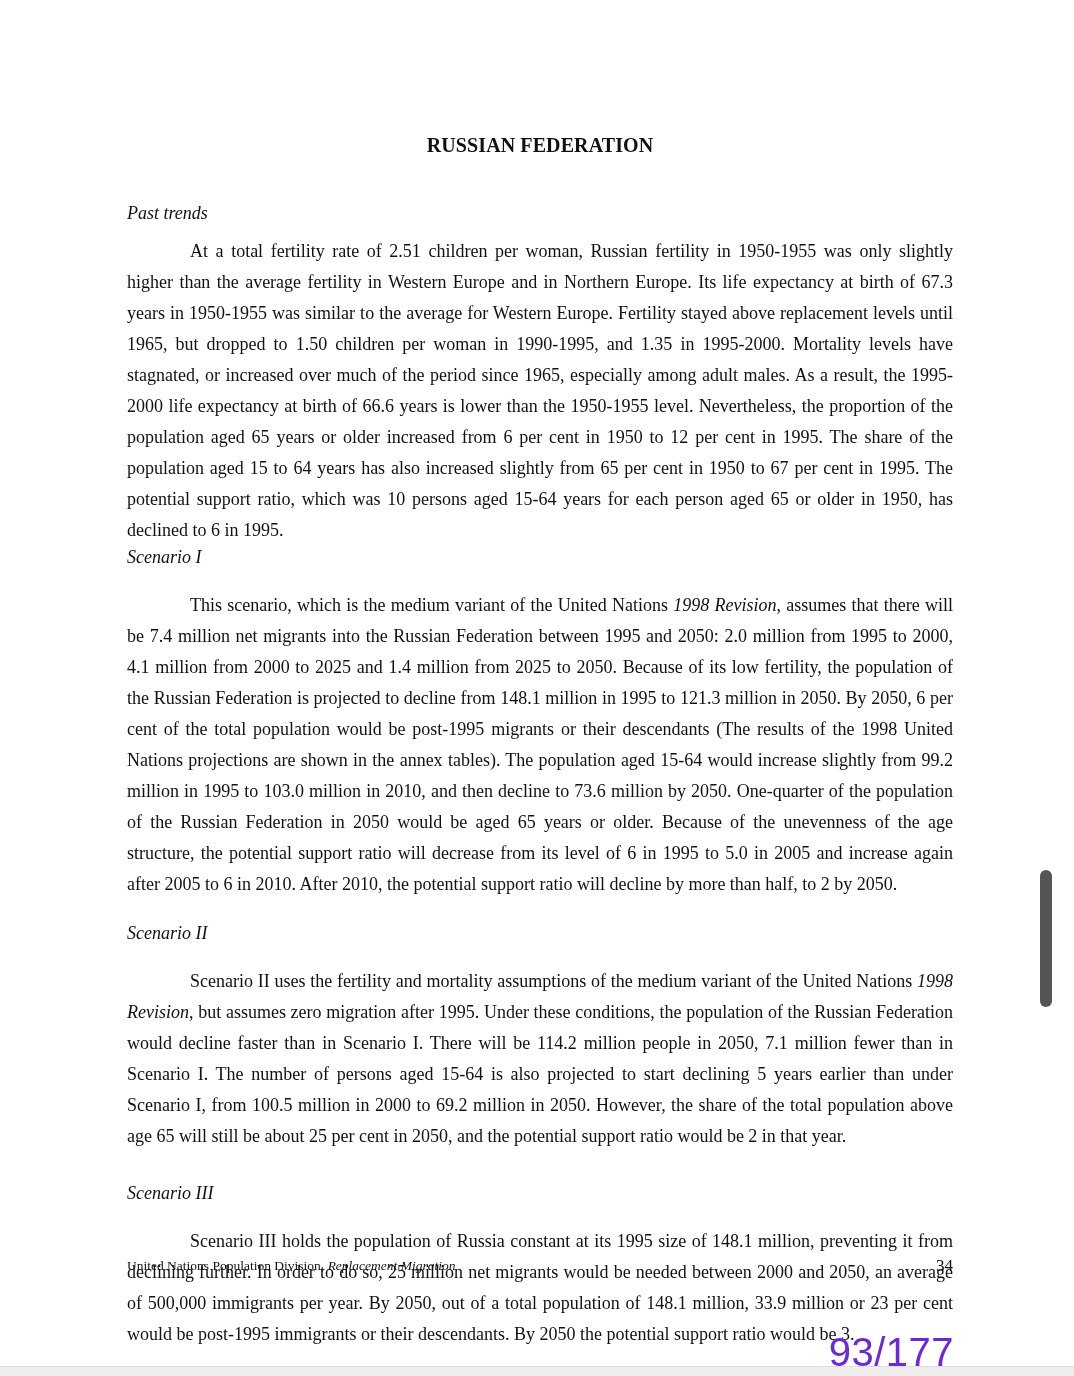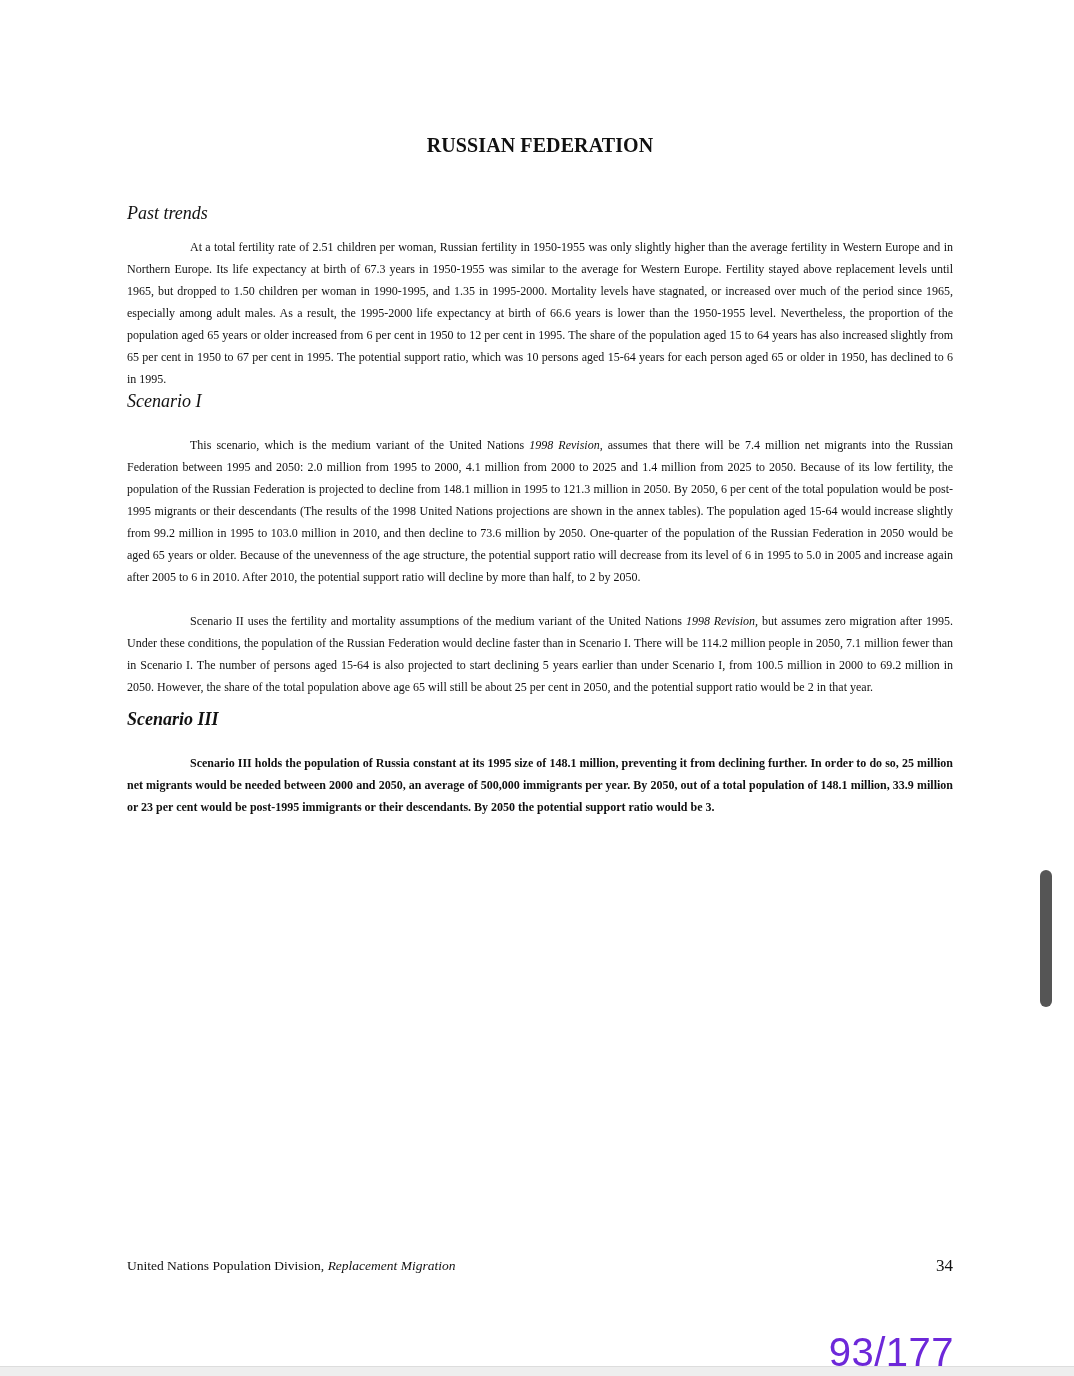--- a/index.html
+++ b/index.html
@@ -39,33 +39,33 @@
       top: 202px;
       width: 826px;
     }
     .section-heading {
       font-style: italic;
       font-size: 18px;
       line-height: 22px;
       margin: 0;
     }
     .para {
-      font-size: 12px;
-      line-height: 22px;
+      font-size: 18px;
+      line-height: 31px;
       text-align: justify;
       text-indent: 63px;
       margin: 0;
     }
     .para em { }
     .sec-past .section-heading { margin-bottom: 12px; }
     .sec-s1 { }
     .sec-s1 .section-heading { margin-bottom: 22px; }
     .sec-s2 { margin-top: 22px; }
     .sec-s2 .section-heading { margin-bottom: 22px; }
-    .sec-s3 { margin-top: 10px; font-weight: bold; }
+    .sec-s3 { margin-top: 30px; }
     .sec-s3 .section-heading { margin-bottom: 22px; }
 
     .footer {
       position: absolute;
       left: 127px;
       top: 1256px;
       width: 826px;
       font-size: 13.5px;
       display: flex;
       justify-content: space-between;
@@ -113,20 +113,21 @@
       <p class="section-heading">Past trends</p>
       <p class="para">At a total fertility rate of 2.51 children per woman, Russian fertility in 1950-1955 was only slightly higher than the average fertility in Western Europe and in Northern Europe. Its life expectancy at birth of 67.3 years in 1950-1955 was similar to the average for Western Europe.  Fertility stayed above replacement levels until 1965, but dropped to 1.50 children per woman in 1990-1995, and 1.35 in 1995-2000.  Mortality levels have stagnated, or increased over much of the period since 1965, especially among adult males.  As a result, the 1995-2000 life expectancy at birth of 66.6 years is lower than the 1950-1955 level. Nevertheless, the proportion of the population aged 65 years or older increased from 6 per cent in 1950 to 12 per cent in 1995.  The share of the population aged 15 to 64 years has also increased slightly from 65 per cent in 1950 to 67 per cent in 1995.  The potential support ratio, which was 10 persons aged 15-64 years for each person aged 65 or older in 1950, has declined to 6 in 1995.</p>
     </div>
 
     <div class="sec-s1">
       <p class="section-heading">Scenario I</p>
       <p class="para"><span>This scenario, which is the medium variant of the United Nations </span><em>1998 Revision</em><span>, assumes that there will be 7.4 million net migrants into the Russian Federation between 1995 and 2050:  2.0 million from 1995 to 2000, 4.1 million from 2000 to 2025 and 1.4 million from 2025 to 2050.    Because of its low fertility, the population of the Russian Federation is projected to decline from 148.1 million in 1995 to 121.3 million in 2050. By 2050, 6 per cent of the total population would be post-1995 migrants or their descendants (The results of the 1998 United Nations projections are shown in the annex tables).  The population aged 15-64 would increase slightly from 99.2 million in 1995 to 103.0 million in 2010, and then decline to 73.6 million by 2050.  One-quarter of the population of the Russian Federation in 2050 would be aged 65 years or older. Because of the unevenness of the age structure, the potential support ratio will decrease from its level of 6 in 1995 to 5.0 in 2005 and increase again after 2005 to 6 in 2010. After 2010, the potential support ratio will decline by more than half, to 2 by 2050.</span></p>
     </div>
 
     <div class="sec-s2">
+      <p class="section-heading">Scenario II</p>
       <p class="para"><span>Scenario II uses the fertility and mortality assumptions of the medium variant of the United Nations </span><em>1998 Revision</em><span>, but assumes zero migration after 1995.  Under these conditions, the population of the Russian Federation would decline faster than in Scenario I.  There will be 114.2 million people in 2050, 7.1 million fewer than in Scenario I.  The number of persons aged 15-64 is also projected to start declining 5 years earlier than under Scenario I, from 100.5 million in 2000 to 69.2 million in 2050. However, the share of the total population above age 65 will still be about 25 per cent in 2050, and the potential support ratio would be 2 in that year.</span></p>
     </div>
 
     <div class="sec-s3">
       <p class="section-heading">Scenario III</p>
       <p class="para">Scenario III holds the population of Russia constant at its 1995 size of 148.1 million, preventing it from declining further.  In order to do so, 25 million net migrants would be needed between 2000 and 2050, an average of 500,000 immigrants per year.  By 2050, out of a total population of 148.1 million, 33.9 million or 23 per cent would be post-1995 immigrants or their descendants. By 2050 the potential support ratio would be 3.</p>
     </div>
   </div>
 
   <div class="footer">

